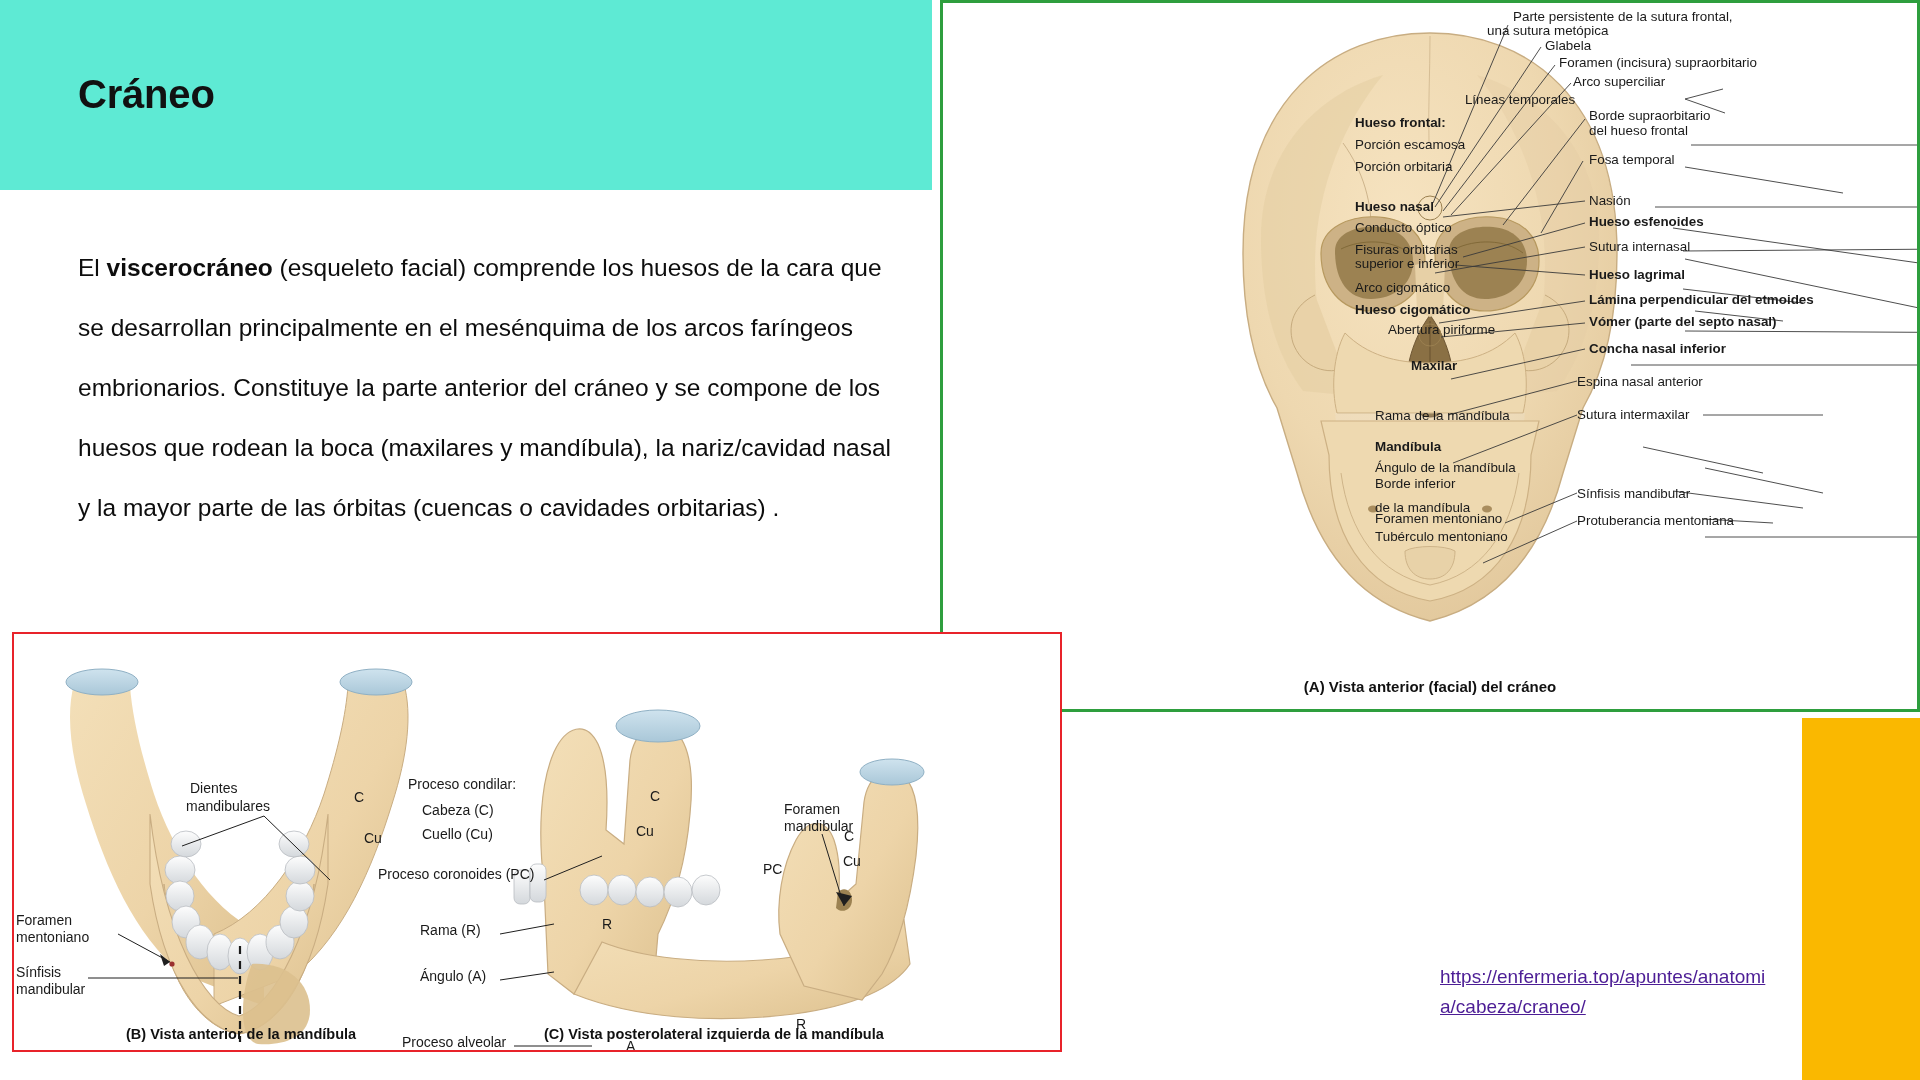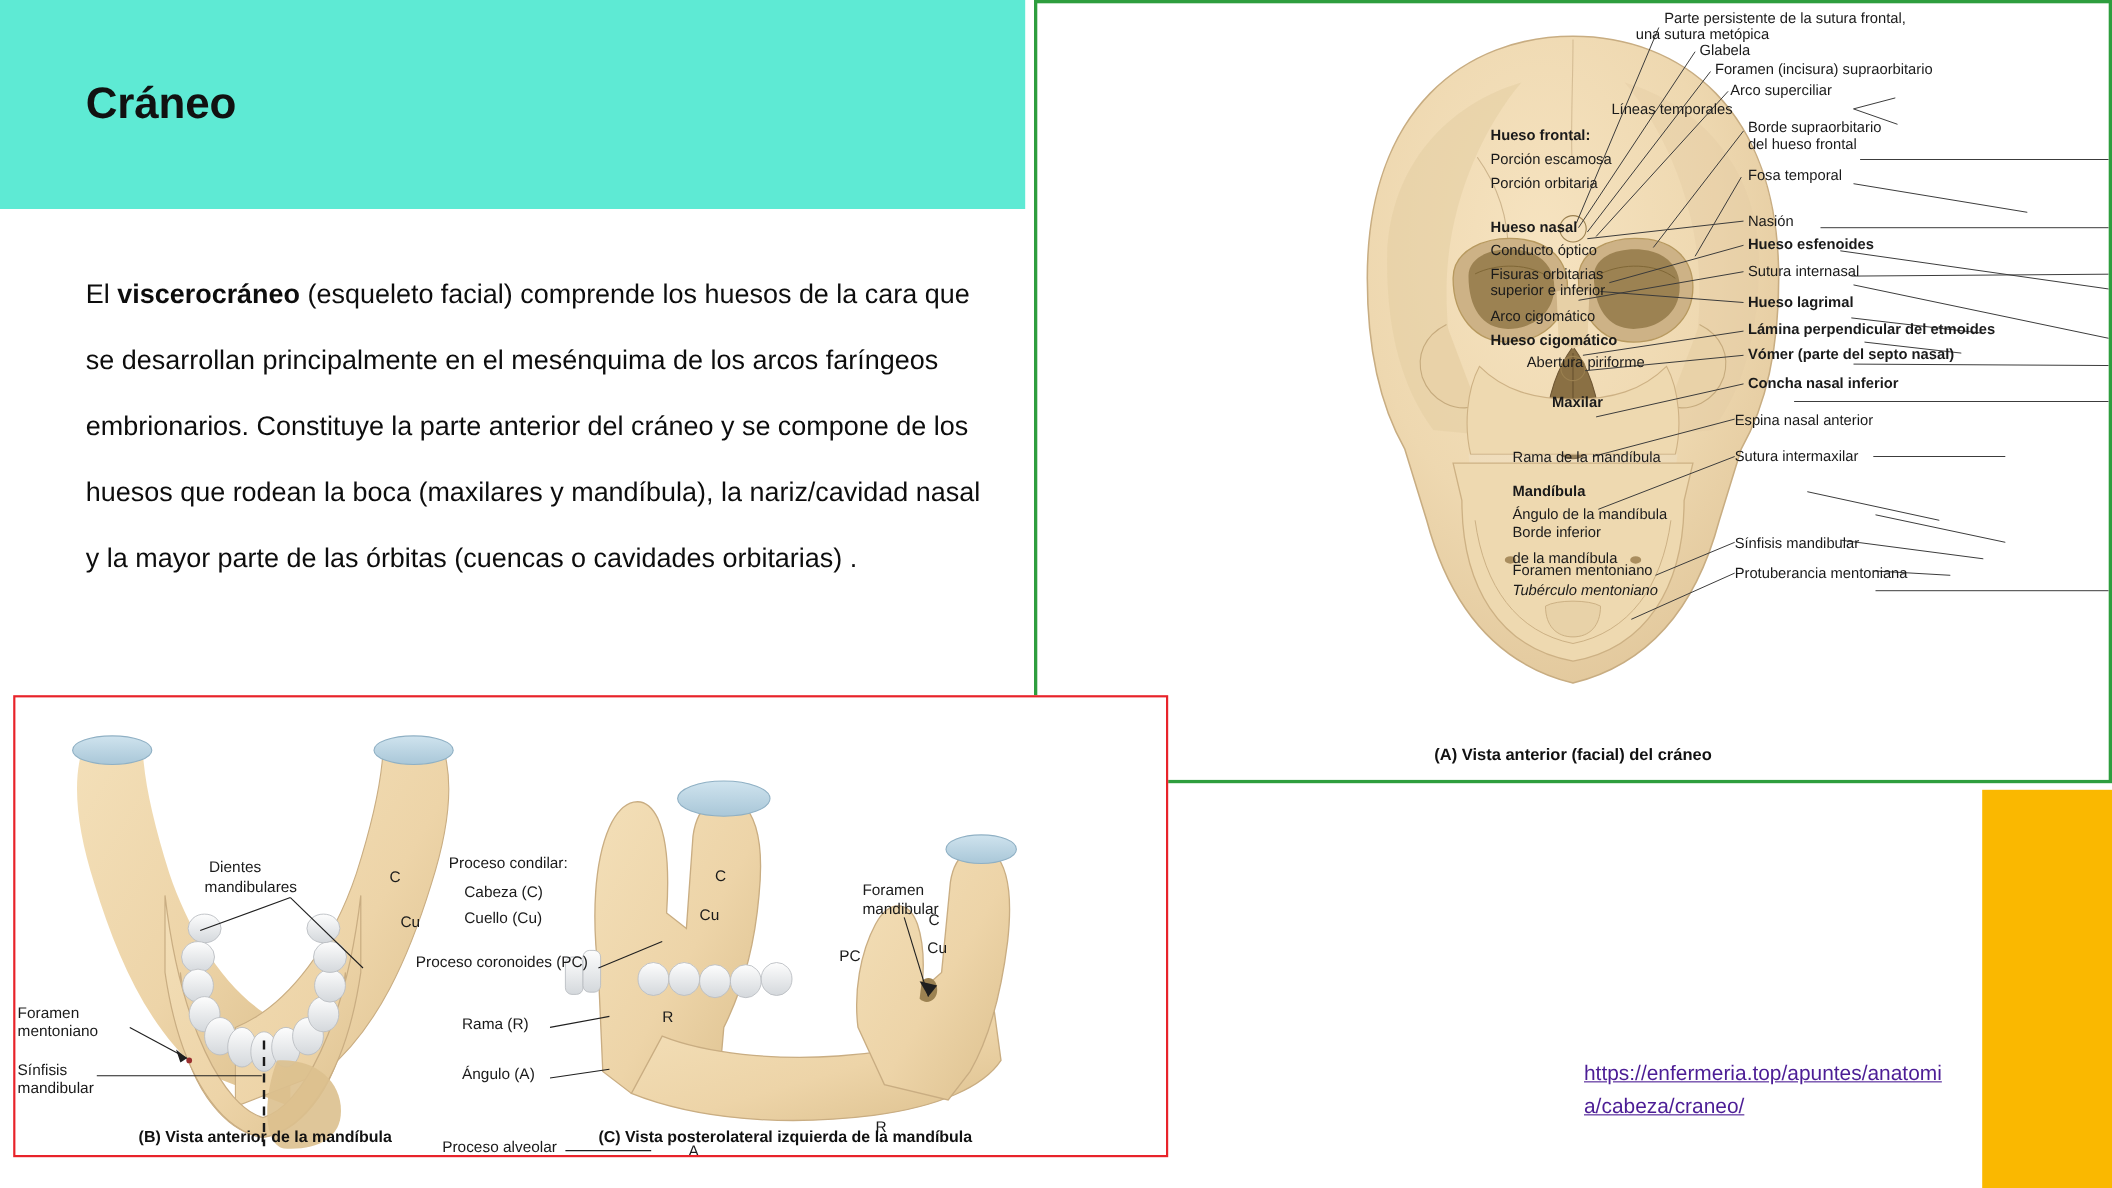--- a/index.html
+++ b/index.html
@@ -300,21 +300,21 @@
         <div class="lbl" style="left:412px; top:277px;">Arco cigomático</div>
         <div class="lbl bold" style="left:412px; top:299px;">Hueso cigomático</div>
         <div class="lbl" style="left:412px; top:319px;margin-left:33px;">Abertura piriforme</div>
         <div class="lbl bold" style="left:468px; top:355px;">Maxilar</div>
         <div class="lbl" style="left:432px; top:405px;">Rama de la mandíbula</div>
         <div class="lbl bold" style="left:432px; top:436px;">Mandíbula</div>
         <div class="lbl" style="left:432px; top:457px;">Ángulo de la mandíbula</div>
         <div class="lbl" style="left:432px; top:473px;">Borde inferior</div>
         <div class="lbl" style="left:432px; top:469px;margin-top:28px;">de la mandíbula</div>
         <div class="lbl" style="left:432px; top:508px;">Foramen mentoniano</div>
-        <div class="lbl" style="left:432px; top:526px;font-style:italic;">Tubérculo mentoniano</div>
+        <div class="lbl" style="left:432px; top:526px;">Tubérculo mentoniano</div>
       </div>
 
       <div>
         <div class="lbl" style="left:570px; top:6px;">Parte persistente de la sutura frontal,</div>
         <div class="lbl" style="left:544px; top:20px;">una sutura metópica</div>
         <div class="lbl" style="left:602px; top:35px;">Glabela</div>
         <div class="lbl" style="left:616px; top:52px;">Foramen (incisura) supraorbitario</div>
         <div class="lbl" style="left:630px; top:71px;">Arco superciliar</div>
         <div class="lbl" style="left:646px; top:105px;">Borde supraorbitario</div>
         <div class="lbl" style="left:646px; top:120px;">del hueso frontal</div>

